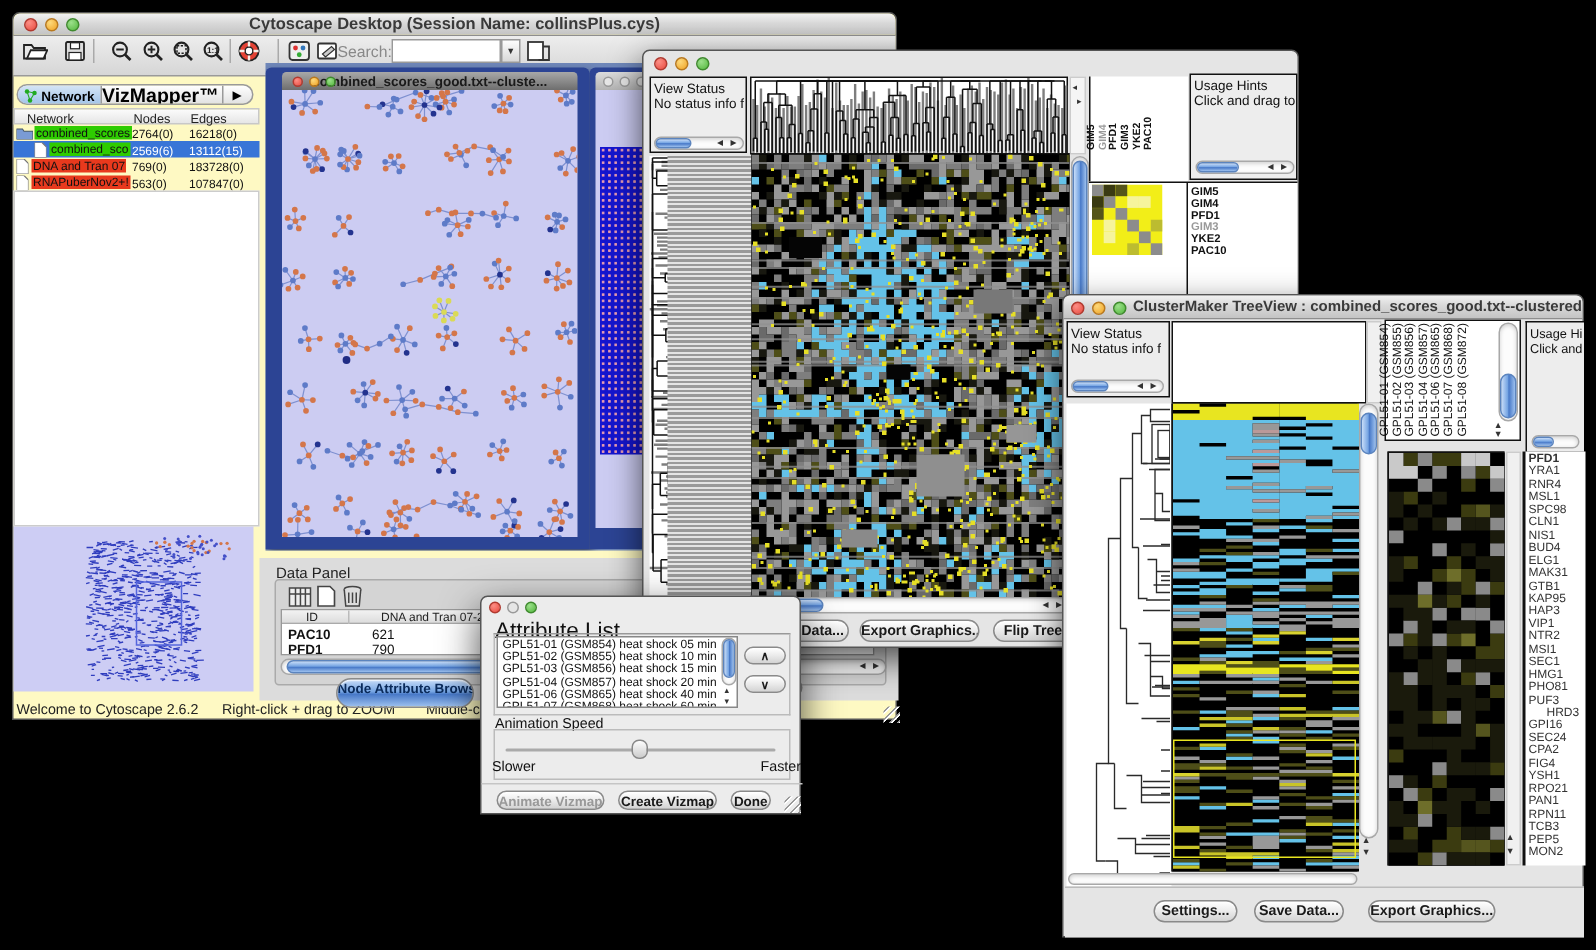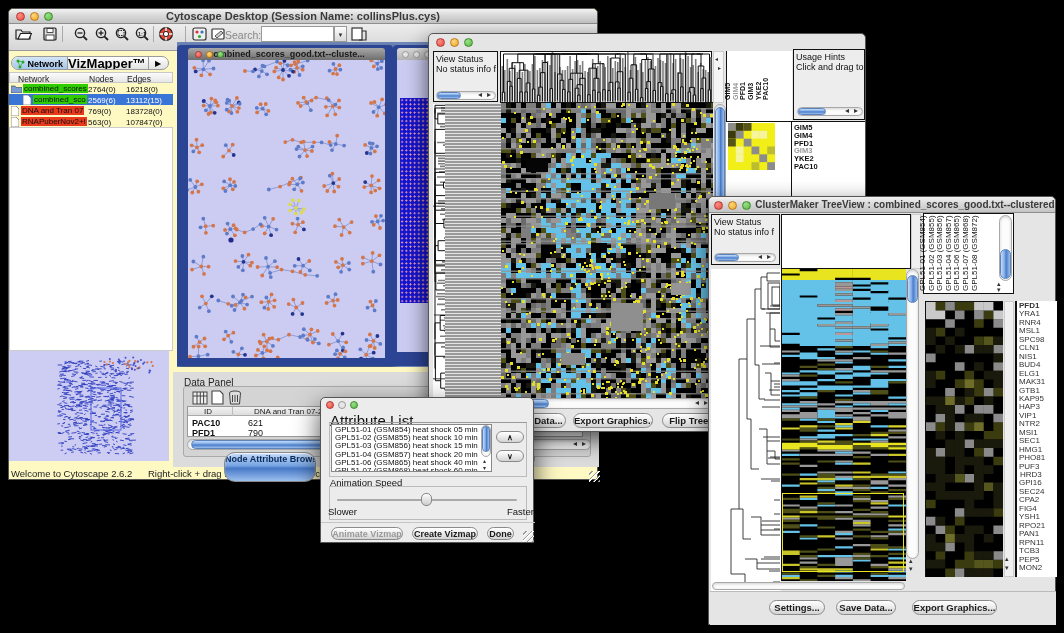--- a/index.html
+++ b/index.html
@@ -1619,21 +1619,21 @@
           <div class="abs" style="left:4px;top:11px;font-size:9px;font-weight:bold;color:#111">PAC10</div>
           <div class="abs" style="left:60px;top:11px;font-size:9px;color:#111">621</div>
           <div class="abs" style="left:4px;top:21px;font-size:9px;font-weight:bold;color:#111">PFD1</div>
           <div class="abs" style="left:60px;top:21px;font-size:9px;color:#111">790</div>
         </div>
         <div class="sbtrack" style="left:3px;top:52px;width:404px;height:11px"></div>
         <div class="sbthumb" style="left:7px;top:53px;width:340px;height:9px"></div>
         <div class="arr" style="left:389px;top:53px">◂</div>
         <div class="arr" style="left:398px;top:53px">▸</div>
       </div>
-      <div class="aquabtn" style="left:51px;top:80px;width:92px;height:30px;font-size:9px;line-height:12px;background:linear-gradient(#C7DCF8,#76A5E3 45%,#4879C8 55%,#9CC0EE);color:#0A2A5A">Node Attribute Brows</div>
+      <div class="aquabtn" style="left:51px;top:80px;width:92px;height:20px;font-size:9px;line-height:12px;background:linear-gradient(#C7DCF8,#76A5E3 45%,#4879C8 55%,#9CC0EE);color:#0A2A5A">Node Attribute Brows</div>
       <div class="aquabtn" style="left:284px;top:80px;width:78px;height:13px;font-size:9px;line-height:12px;direction:rtl;padding-right:4px">Edge Attribute Browser</div>
     </div>
   </div>
 <div class="win" style="left:428px;top:33px;width:438px;height:399px;background:#E5E5E5">
     <div class="tl" style="left:7px;top:4px">
       <i class="r"></i>
       <i class="y"></i>
       <i class="g"></i>
     </div>
     <div class="panelgray" style="left:4px;top:17px;width:65px;height:51px">
@@ -2532,20 +2532,25 @@
       <div class="vlabel" style="left:20px;bottom:2px;font-size:8px;color:#111">GPL51-03 (GSM856)</div>
       <div class="vlabel" style="left:29px;bottom:2px;font-size:8px;color:#111">GPL51-04 (GSM857)</div>
       <div class="vlabel" style="left:37px;bottom:2px;font-size:8px;color:#111">GPL51-06 (GSM865)</div>
       <div class="vlabel" style="left:46px;bottom:2px;font-size:8px;color:#111">GPL51-07 (GSM868)</div>
       <div class="vlabel" style="left:55px;bottom:2px;font-size:8px;color:#111">GPL51-08 (GSM872)</div>
       <div class="sbtrack" style="left:75px;top:1px;width:13px;height:66px;border-radius:7px"></div>
       <div class="sbthumbv" style="left:76px;top:35px;width:11px;height:30px"></div>
       <div class="arr" style="left:73px;top:66px;font-size:7px">▴</div>
       <div class="arr" style="left:73px;top:72px;font-size:7px">▾</div>
     </div>
+    <div class="panelgray" style="left:308px;top:17px;width:39px;height:88px;border-right:none">
+      <div style="font-size:8.5px;color:#111;padding:2px 0 0 2px;white-space:nowrap">Usage Hi<br>Click and</div>
+      <div class="sbtrack" style="left:3px;top:75px;width:32px;height:9px"></div>
+      <div class="sbthumb" style="left:4px;top:76px;width:14px;height:7px"></div>
+    </div>
     <div class="abs" style="left:2px;top:72px;width:70px;height:322px;background:#FFF">
       <svg width="69" height="322" style="display:block">
         <g stroke="#2A2A2A" stroke-width="0.9" fill="none">
           <path d="M69 4 H56 V12 H69 M56 8 H50 V40 H54 M50 20 H44 V96 H48"></path>
           <rect x="57" y="14" width="12" height="26"></rect>
           <rect x="61" y="18" width="8" height="18"></rect>
           <path d="M69 44 H59 V78 H69 M59 60 H64 V72 H69"></path>
           <path d="M44 50 H36 V150 H40 M36 90 H28 V240 H32"></path>
           <path d="M48 96 V130 H54 M54 104 H60 V126 H69 M60 112 H69"></path>
           <path d="M40 150 V200 H48 M48 160 H56 V195 H69 M56 172 H69 M56 182 H64 V190 H69"></path>
@@ -2625,21 +2630,21 @@
       <div class="abs" style="left:2px;top:84.5px;font-size:8px;font-weight:normal;color:#333">GTB1</div>
       <div class="abs" style="left:2px;top:92.9px;font-size:8px;font-weight:normal;color:#333">KAP95</div>
       <div class="abs" style="left:2px;top:101.4px;font-size:8px;font-weight:normal;color:#333">HAP3</div>
       <div class="abs" style="left:2px;top:109.8px;font-size:8px;font-weight:normal;color:#333">VIP1</div>
       <div class="abs" style="left:2px;top:118.3px;font-size:8px;font-weight:normal;color:#333">NTR2</div>
       <div class="abs" style="left:2px;top:126.7px;font-size:8px;font-weight:normal;color:#333">MSI1</div>
       <div class="abs" style="left:2px;top:135.2px;font-size:8px;font-weight:normal;color:#333">SEC1</div>
       <div class="abs" style="left:2px;top:143.6px;font-size:8px;font-weight:normal;color:#333">HMG1</div>
       <div class="abs" style="left:2px;top:152.1px;font-size:8px;font-weight:normal;color:#333">PHO81</div>
       <div class="abs" style="left:2px;top:160.5px;font-size:8px;font-weight:normal;color:#333">PUF3</div>
-      <div class="abs" style="left:3px;top:169.0px;font-size:8px;font-weight:normal;color:#333">HRD3</div>
+      <div class="abs" style="left:14px;top:169.0px;font-size:8px;font-weight:normal;color:#333">HRD3</div>
       <div class="abs" style="left:2px;top:177.4px;font-size:8px;font-weight:normal;color:#333">GPI16</div>
       <div class="abs" style="left:2px;top:185.9px;font-size:8px;font-weight:normal;color:#333">SEC24</div>
       <div class="abs" style="left:2px;top:194.3px;font-size:8px;font-weight:normal;color:#333">CPA2</div>
       <div class="abs" style="left:2px;top:202.8px;font-size:8px;font-weight:normal;color:#333">FIG4</div>
       <div class="abs" style="left:2px;top:211.2px;font-size:8px;font-weight:normal;color:#333">YSH1</div>
       <div class="abs" style="left:2px;top:219.7px;font-size:8px;font-weight:normal;color:#333">RPO21</div>
       <div class="abs" style="left:2px;top:228.1px;font-size:8px;font-weight:normal;color:#333">PAN1</div>
       <div class="abs" style="left:2px;top:236.6px;font-size:8px;font-weight:normal;color:#333">RPN11</div>
       <div class="abs" style="left:2px;top:245.0px;font-size:8px;font-weight:normal;color:#333">TCB3</div>
       <div class="abs" style="left:2px;top:253.5px;font-size:8px;font-weight:normal;color:#333">PEP5</div>

